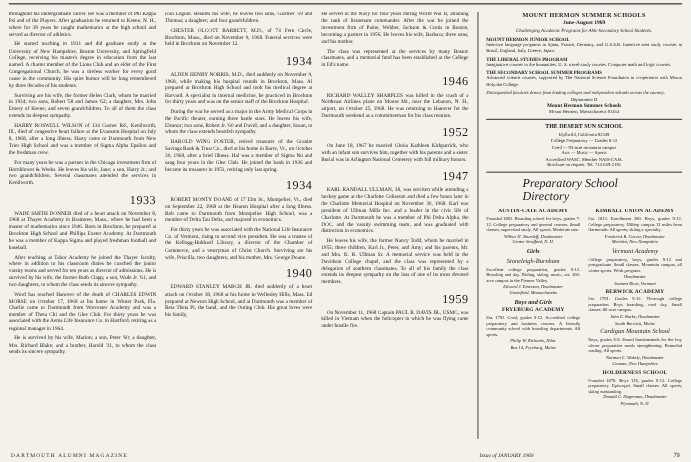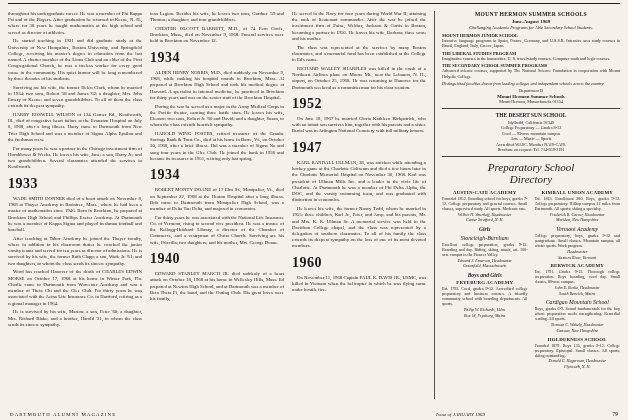--- a/index.html
+++ b/index.html
@@ -9,39 +9,39 @@
     font-family:"Liberation Serif", serif;
     color:#1b1b1b;
     -webkit-font-smoothing:antialiased;
   }
   .page{position:relative;width:628px;height:420px;box-sizing:border-box;padding:6px 8px 14px;background:#f3f1ea;}
   .top-rule{position:absolute;top:3px;left:8px;right:8px;border-top:1.5px solid #1f1f1f;}
   .cols{display:flex;gap:8px;height:388px;overflow:hidden;margin-top:5px;}
   .obit-col{flex:0 0 134px;width:134px;font-size:4.8px;line-height:1.3;text-align:justify;overflow:hidden;}
   .obit{margin:0 0 2.5px;text-indent:5px;}
   .obit.cont{text-indent:0;}
-  .year{font-weight:700;font-size:14px;text-align:left;margin:4px 0 3px;letter-spacing:0.5px;}
+  .year{font-weight:400;font-size:11px;text-align:right;margin:4px 0 3px;letter-spacing:0.5px;}
 
   .sidebar{flex:1;border-left:1px solid #55524a;padding-left:7px;display:flex;flex-direction:column;overflow:hidden;}
   .ad-rule{border-top:1px solid #44423c;margin:3.5px 0;}
 
   .mh-title{font-size:5.6px;font-weight:bold;text-align:center;letter-spacing:0.3px;}
   .mh-dates{font-size:5px;font-weight:bold;text-align:center;margin:1.5px 0;}
   .mh-lead{font-size:4.4px;font-style:italic;text-align:center;margin:1.5px 4px 2.5px;}
   .mh-sec-h{font-size:4.4px;font-weight:bold;margin-top:2.5px;}
   .mh-sec-b{font-size:4.2px;line-height:1.25;text-align:justify;}
   .mh-closing{font-size:4.2px;font-style:italic;text-align:justify;margin-top:2.5px;}
   .mh-dept{font-size:4.2px;text-align:center;margin-top:2px;}
   .mh-org{font-size:4.8px;font-weight:bold;text-align:center;margin-top:1px;}
   .mh-addr{font-size:4.2px;text-align:center;}
 
   .ds-title{font-size:5.4px;font-weight:bold;text-align:center;margin-bottom:1.5px;}
   .ds-line{display:block;font-size:4.2px;text-align:center;line-height:1.3;}
 
-  .dir-title{font-size:11px;font-style:italic;text-align:center;line-height:1.08;width:112px;margin:2px auto 4px;}
+  .dir-title{font-size:11px;font-style:italic;line-height:1.08;width:112px;margin:2px auto 4px;}
 
   .dir-cols{display:flex;gap:7px;flex:1;overflow:hidden;}
   .dir-col{flex:1;overflow:hidden;}
   .school{margin-bottom:3.5px;}
   .school-name{font-size:4.9px;font-weight:bold;text-align:center;margin-bottom:1px;letter-spacing:0.2px;}
   .school-name.fancy{font-style:italic;font-weight:normal;font-size:5.8px;letter-spacing:0;}
   .school-body{font-size:4.1px;line-height:1.22;text-align:justify;}
   .school-contact{font-size:4.1px;font-style:italic;text-align:center;line-height:1.3;margin-top:1px;}
   .group-header{font-size:5.6px;font-style:italic;font-weight:bold;text-align:center;margin:3px 0 2.5px;}
 
@@ -80,27 +80,28 @@
       <h3 class="year">1934</h3>
       <p class="obit">ROBERT MONTY DOANE of 17 Elm St., Montpelier, Vt., died on September 22, 1968 at the Heaton Hospital after a long illness. Bob came to Dartmouth from Montpelier High School, was a member of Delta Tau Delta, and majored in economics.</p>
       <p class="obit">For thirty years he was associated with the National Life Insurance Co. of Vermont, rising to second vice president. He was a trustee of the Kellogg-Hubbard Library, a director of the Chamber of Commerce, and a vestryman of Christ Church. Surviving are his wife, Priscilla; two daughters; and his mother, Mrs. George Doane.</p>
       <h3 class="year">1940</h3>
       <p class="obit">EDWARD STANLEY MARCH JR. died suddenly of a heart attack on October 18, 1968 at his home in Wellesley Hills, Mass. Ed prepared at Newton High School, and at Dartmouth was a member of Beta Theta Pi, the band, and the Outing Club. His great loves were his family,</p>
     </div>
 
     <div class="obit-col">
       <p class="obit cont">He served in the Navy for four years during World War II, attaining the rank of lieutenant commander. After the war he joined the investment firm of Paine, Webber, Jackson &amp; Curtis in Boston, becoming a partner in 1956. He leaves his wife, Barbara; three sons; and his mother.</p>
       <p class="obit">The class was represented at the services by many Boston classmates, and a memorial fund has been established at the College in Ed's name.</p>
+      <h3 class="year">1946</h3>
       <p class="obit">RICHARD WALLEY SHARPLES was killed in the crash of a Northeast Airlines plane on Moose Mt., near the Lebanon, N. H., airport, on October 25, 1968. He was returning to Hanover for the Dartmouth weekend as a committeeman for his class reunion.</p>
       <h3 class="year">1952</h3>
       <p class="obit">On June 18, 1967 he married Gloria Kathleen Kirkpatrick, who with an infant son survives him, together with his parents and a sister. Burial was in Arlington National Cemetery with full military honors.</p>
       <h3 class="year">1947</h3>
       <p class="obit">KARL RANDALL ULLMAN, 38, was stricken while attending a hockey game at the Charlotte Coliseum and died a few hours later in the Charlotte Memorial Hospital on November 30, 1968. Karl was president of Ullman Mills Inc. and a leader in the civic life of Charlotte. At Dartmouth he was a member of Phi Delta Alpha, the DOC, and the varsity swimming team, and was graduated with distinction in economics.</p>
       <p class="obit">He leaves his wife, the former Nancy Todd, whom he married in 1955; three children, Karl Jr., Peter, and Amy; and his parents, Mr. and Mrs. K. R. Ullman Sr. A memorial service was held in the Davidson College chapel, and the class was represented by a delegation of southern classmates. To all of his family the class extends its deepest sympathy on the loss of one of its most devoted members.</p>
-      <h3 class="year">1960</h3>
+      <h3 class="year">1959</h3>
       <p class="obit">On November 11, 1968 Captain PAUL R. DAVIS JR., USMC, was killed in Vietnam when the helicopter in which he was flying came under hostile fire.</p>
     </div>
 
     <div class="sidebar">
 
       <div class="ad">
         <div class="mh-title">MOUNT HERMON SUMMER SCHOOLS</div>
         <div class="mh-dates">June-August 1969</div>
         <div class="mh-lead">Challenging Academic Programs for Able Secondary School Students.</div>
         <div class="mh-sec-h">MOUNT HERMON JUNIOR SCHOOL</div>

